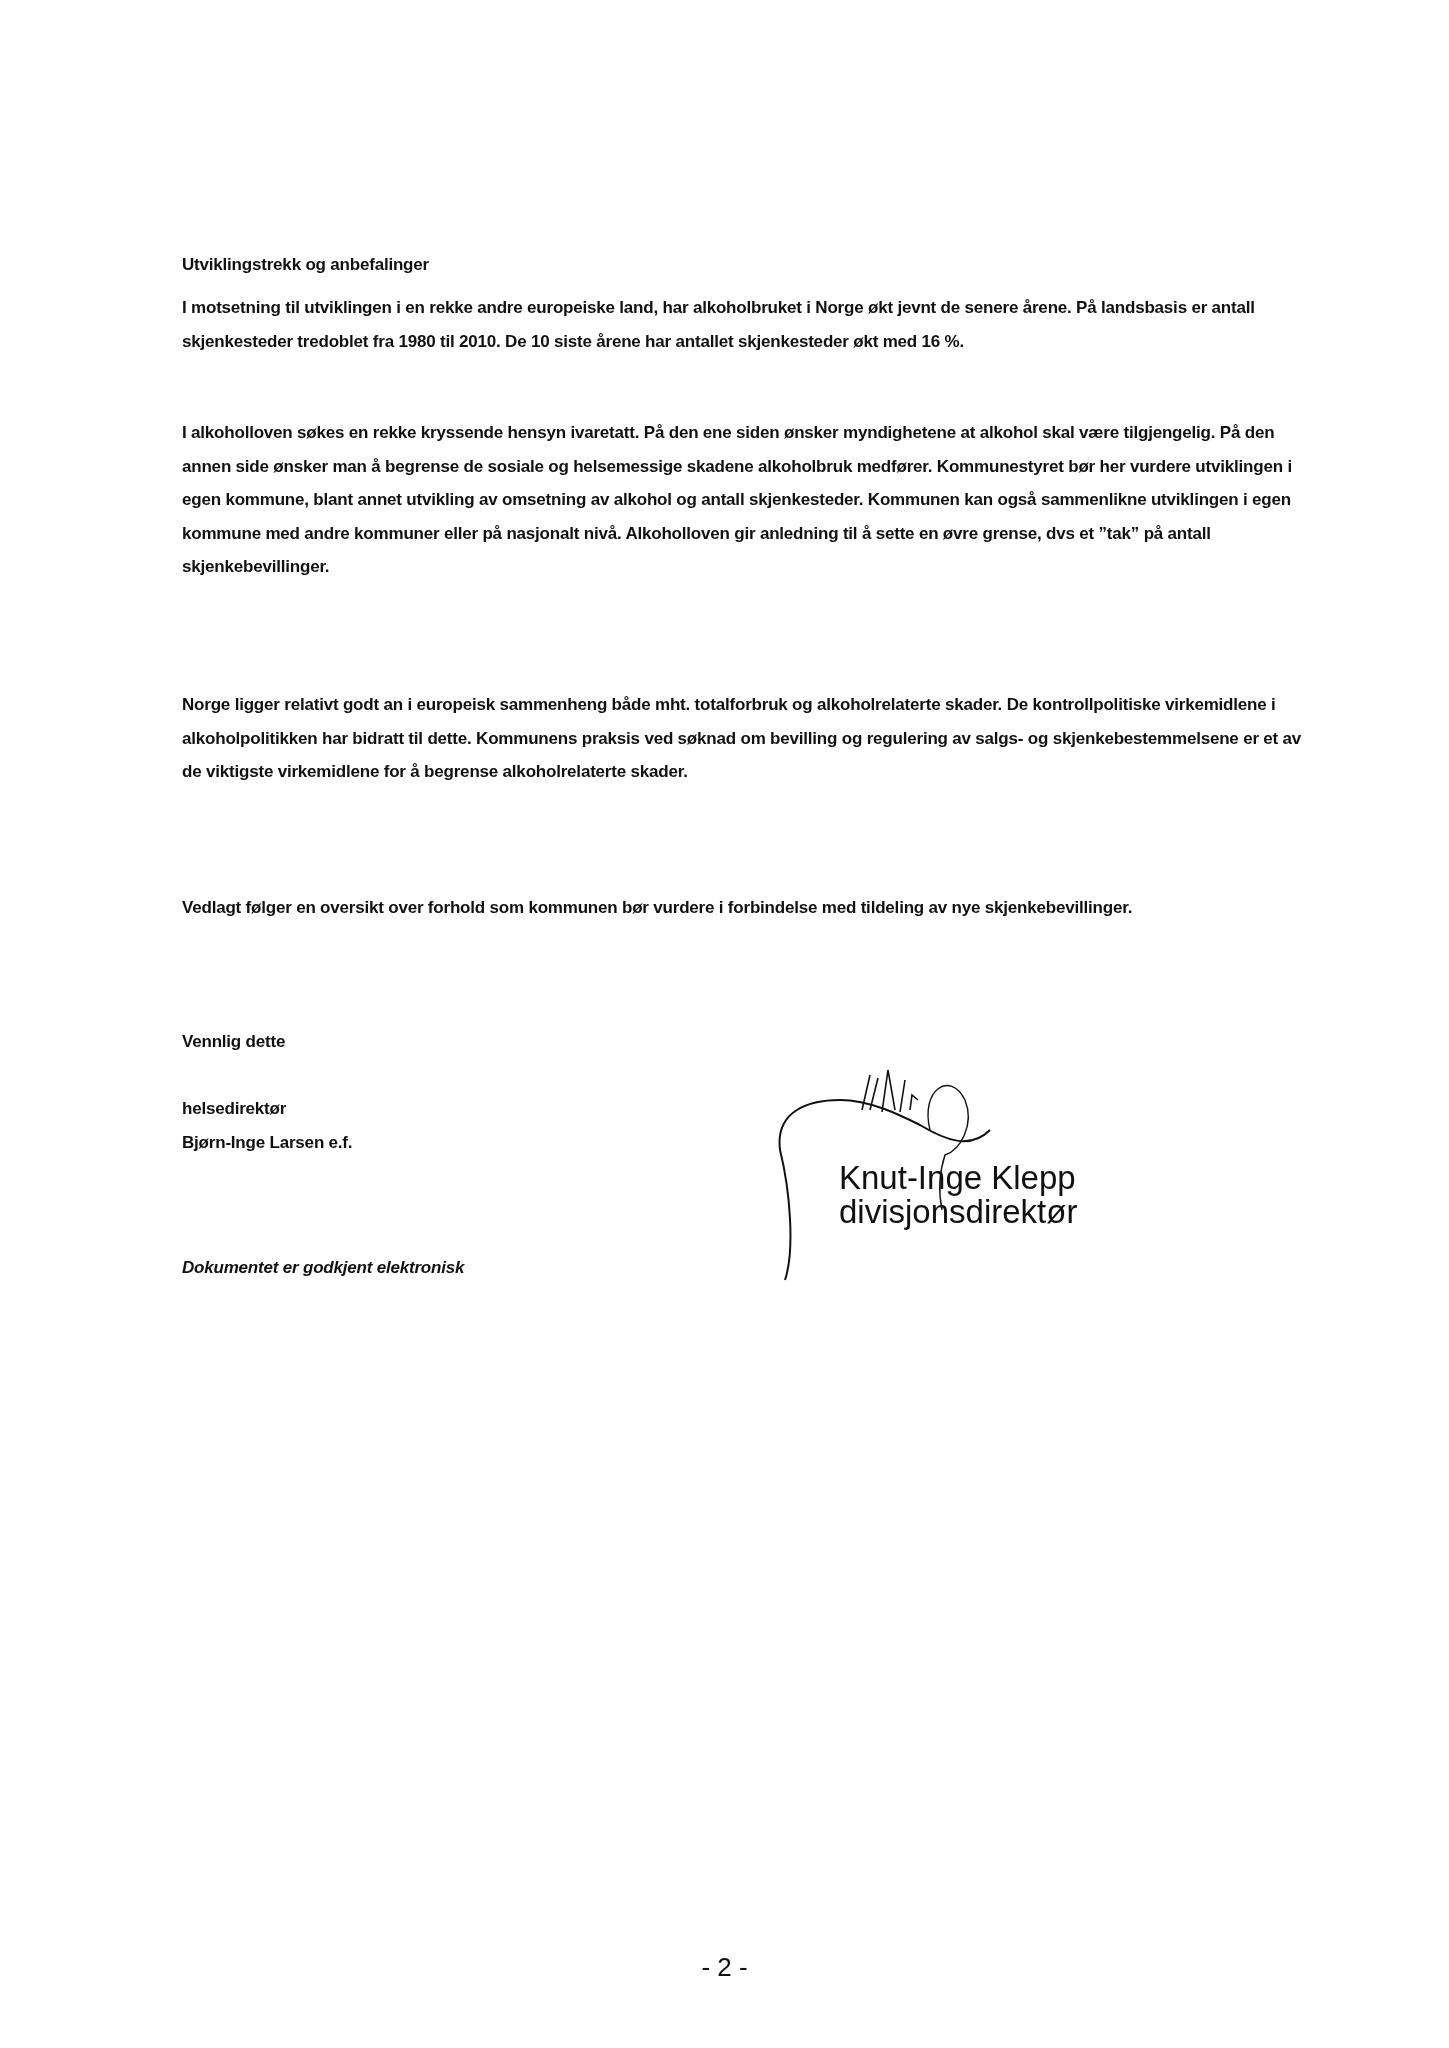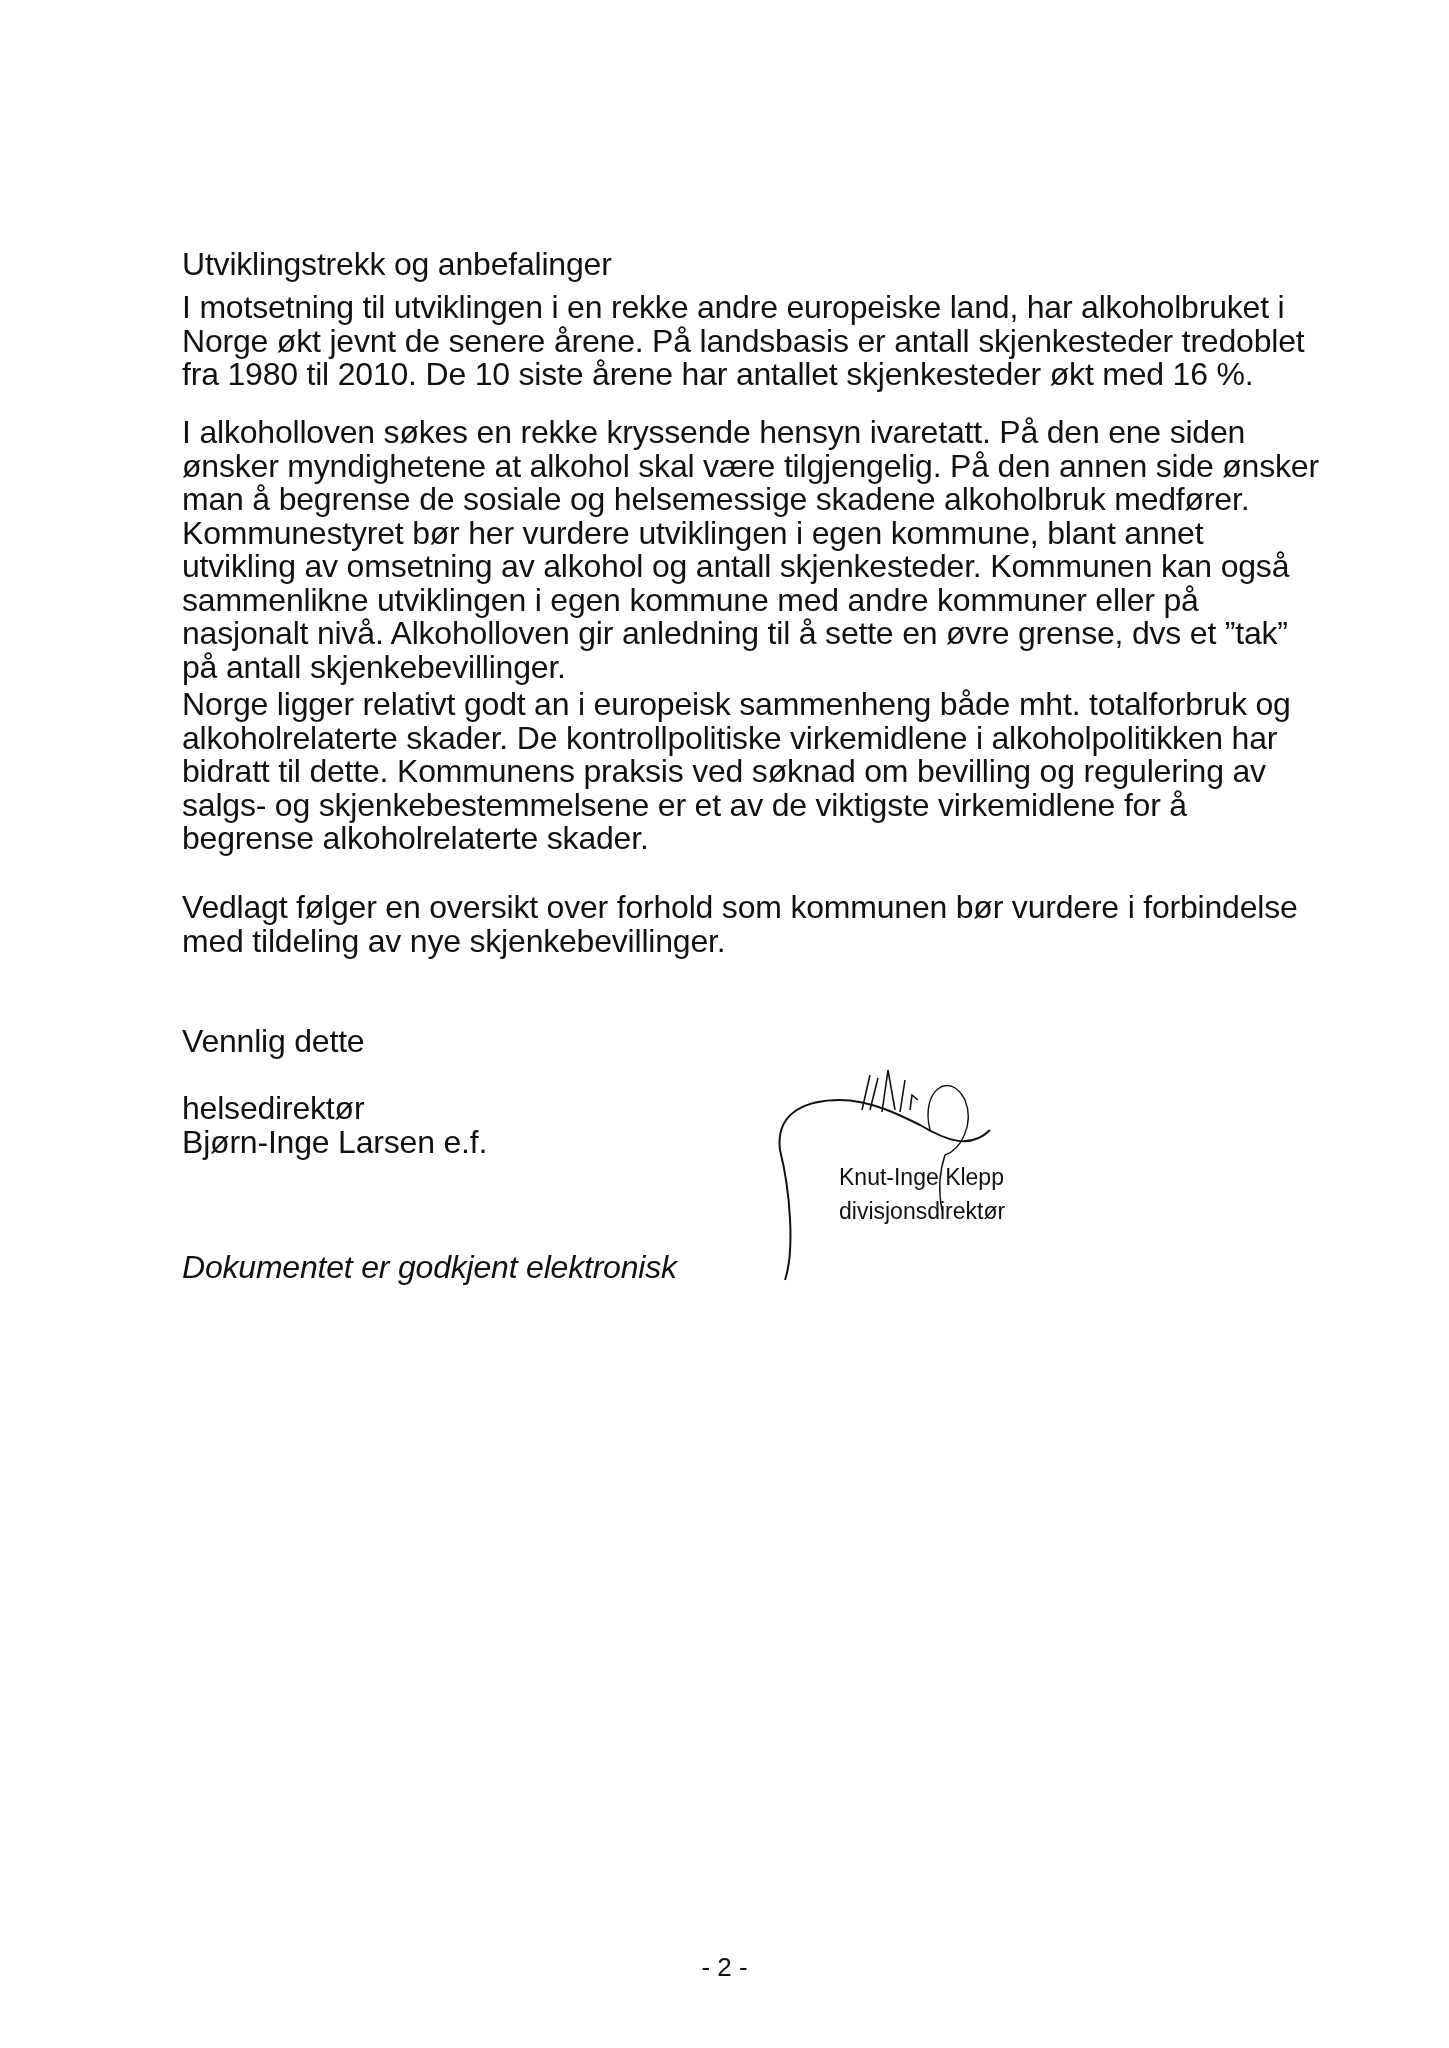--- a/index.html
+++ b/index.html
@@ -1,29 +1,29 @@
 <!DOCTYPE html>
 <html><head>
 <meta charset="utf-8">
 <style>
   html, body { margin: 0; padding: 0; background: #ffffff; }
   body { width: 1449px; height: 2048px; position: relative; overflow: hidden;
          font-family: "Liberation Sans", sans-serif; color: #111; }
   .page { position: absolute; left: 0; top: 0; width: 1449px; height: 2048px; }
-  .text { position: absolute; left: 182px; width: 1140px; font-size: 32px; line-height: 33.5px;
-          letter-spacing: -0.2px; }
+  .text { position: absolute; left: 182px; width: 1140px; font-size: 17px; line-height: 33.5px;
+          letter-spacing: -0.2px; font-weight: bold; }
   .heading { top: 248px; }
   .p1 { top: 267px; margin-top: 24px; }
   .p2 { top: 416px; }
   .p3 { top: 688px; }
   .p4 { top: 891px; }
   .greet { top: 1025px; }
   .sender { top: 1092px; }
   .approved { top: 1222px; font-style: italic; margin-top: 29px; }
-  .signer { position: absolute; left: 839px; top: 1161px; font-size: 23px; line-height: 33.5px; }
+  .signer { position: absolute; left: 839px; top: 1161px; font-size: 33px; line-height: 33.5px; }
   .sig { position: absolute; left: 770px; top: 1070px; width: 300px; height: 220px; }
   .pagenum { position: absolute; left: 0; width: 1449px; top: 1952px; text-align: center; font-size: 26px; }
   p { margin: 0; }
 </style>
 </head>
 <body>
 
 <div class="page">
 
   <p class="text heading">Utviklingstrekk og anbefalinger</p>

